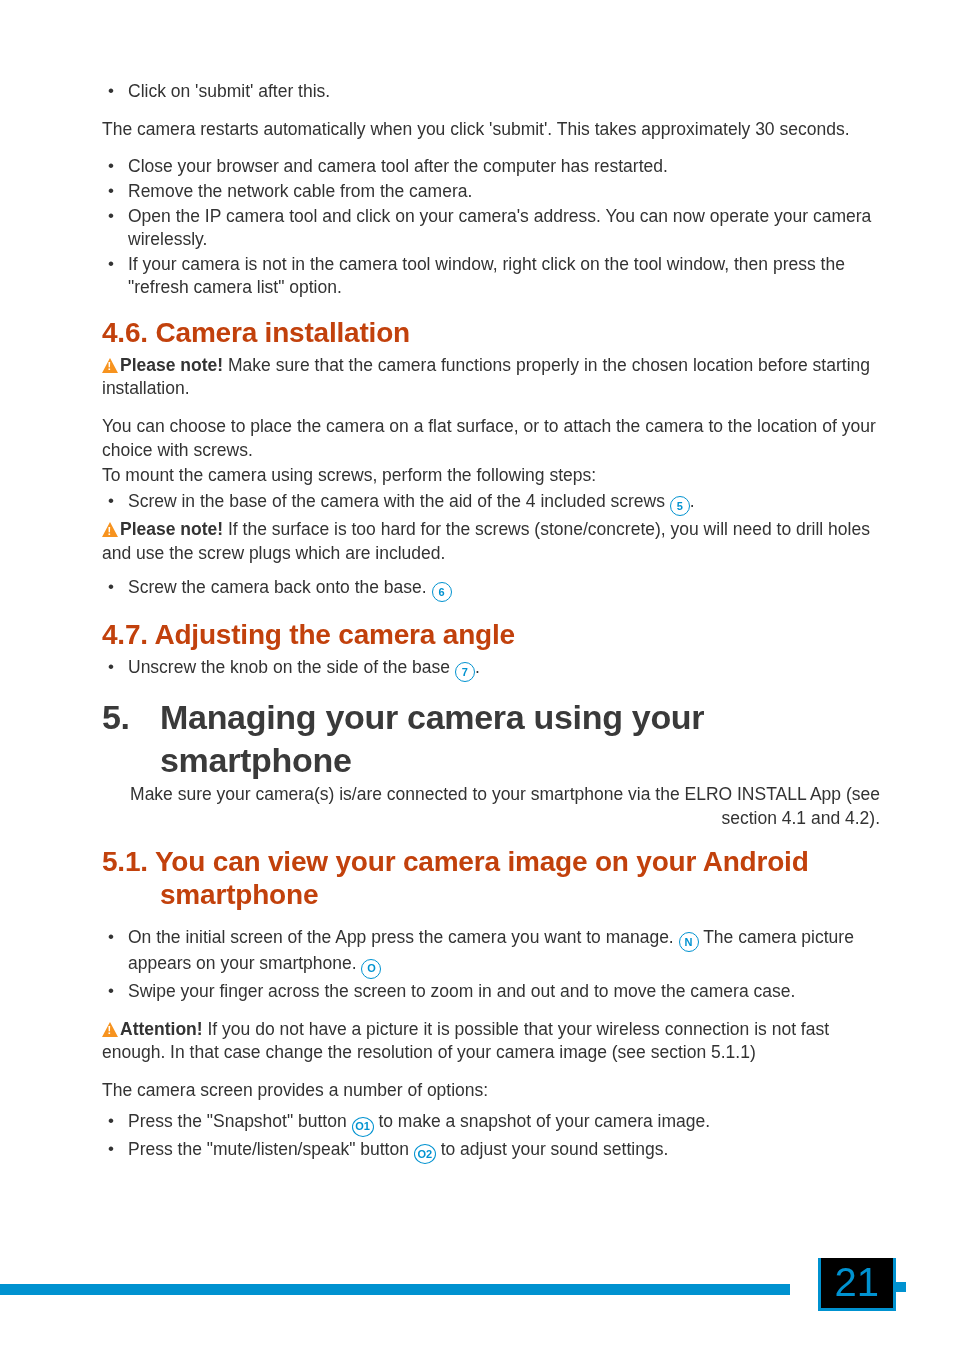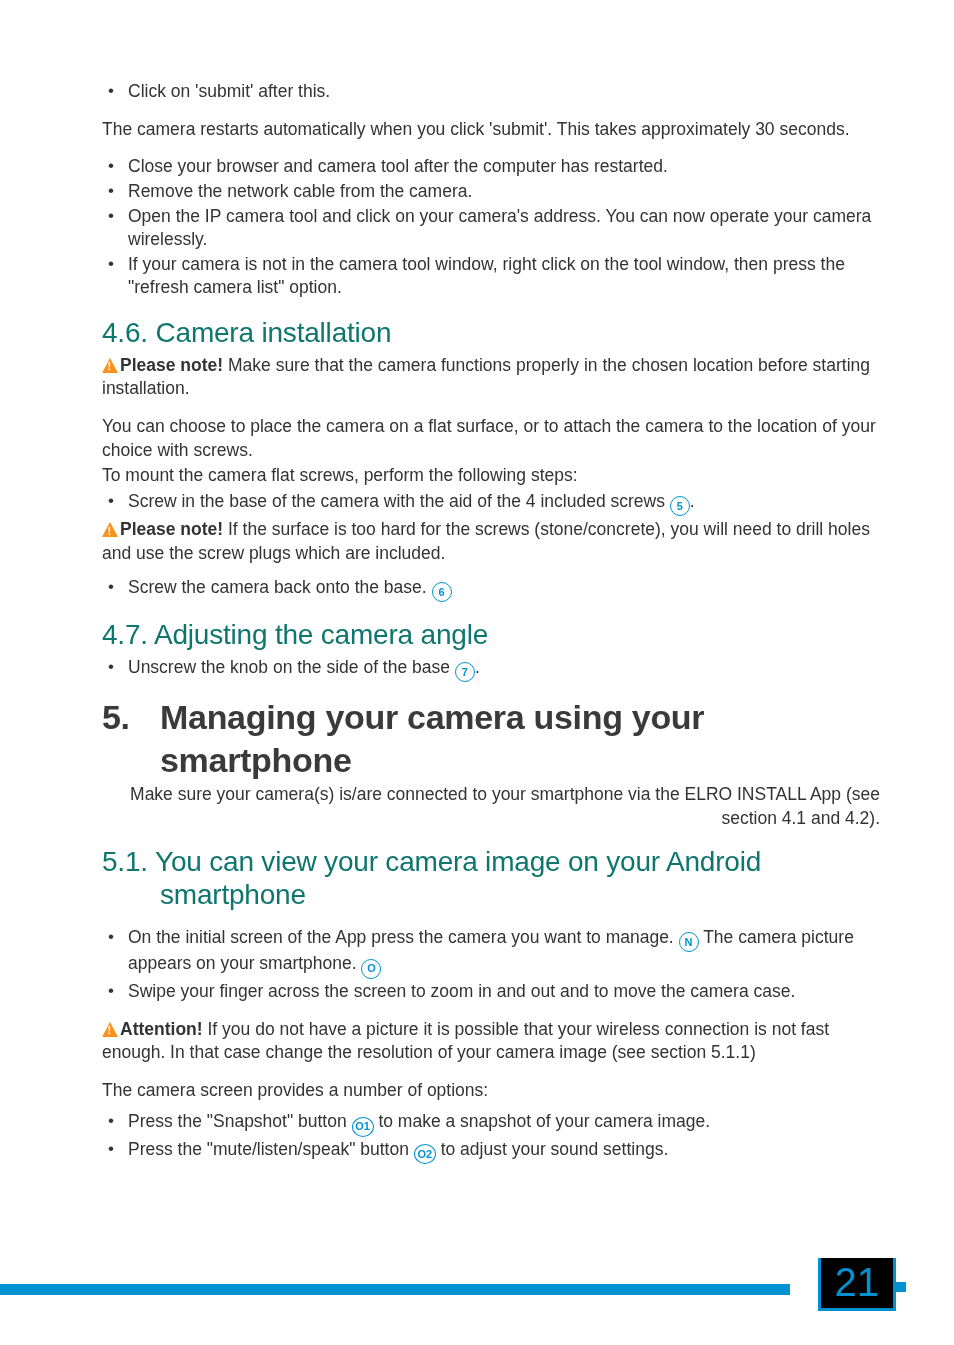--- a/index.html
+++ b/index.html
@@ -14,21 +14,21 @@
     font-size: 17.5px;
     line-height: 1.35;
   }
   .para { margin: 6px 0 14px 0; }
   ul.bul { list-style: none; margin: 2px 0 14px 0; padding: 0; }
   ul.bul > li { position: relative; padding-left: 26px; margin: 1px 0; }
   ul.bul > li::before {
     content: "•"; position: absolute; left: 6px; top: 0; font-size: 17px; color: #333;
   }
   h2.sec {
-    font-size: 28px; font-weight: 400; color: #0f766e; margin: 10px 0 2px 0;
+    font-size: 28px; font-weight: 700; color: #c2410c; margin: 10px 0 2px 0;
     letter-spacing: -0.2px;
   }
   h1.chap {
     font-size: 34px; font-weight: 700; color: #3a3a3a; margin: 8px 0 0 0;
     line-height: 1.25; letter-spacing: -0.3px;
   }
   h1.chap .chapnum { display: inline-block; width: 58px; }
   h1.chap .chaptxt2 { padding-left: 58px; display: block; }
   .warn-icon {
     display: inline-block; width: 0; height: 0; vertical-align: -2px;
@@ -85,21 +85,21 @@
   <li><span>If your camera is not in the camera tool window, right click on the tool window, then press the "refresh camera list" option.</span></li>
 </ul>
 
 <h2 class="sec">4.6.  Camera installation</h2>
 <div class="noteblock">
   <span class="warn-icon"></span><span class="bold">Please note!</span><span> Make sure that the camera functions properly in the chosen location before starting installation.</span>
   <span class="ind"></span>
 </div>
 
 <p class="para" style="margin-bottom:2px;">You can choose to place the camera on a flat surface, or to attach the camera to the location of your choice with screws.</p>
-<p class="para" style="margin:0 0 2px 0;">To mount the camera flat screws, perform the following steps:</p>
+<p class="para" style="margin:0 0 2px 0;">To mount the camera using screws, perform the following steps:</p>
 
 <ul class="bul" style="margin-bottom:2px;">
   <li>
     <span>Screw in the base of the camera with the aid of the 4 included screws </span><span class="circ">5</span><span>.</span>
   </li>
 </ul>
 <div class="noteblock" style="margin-bottom:10px;">
   <span class="warn-icon"></span><span class="bold">Please note!</span><span> If the surface is too hard for the screws (stone/concrete), you will need to drill holes and use the screw plugs which are included.</span>
 </div>
 <ul class="bul">

